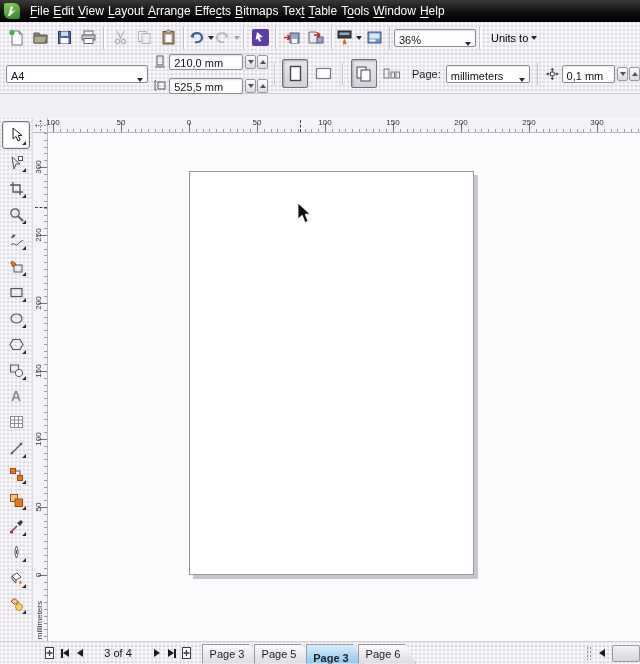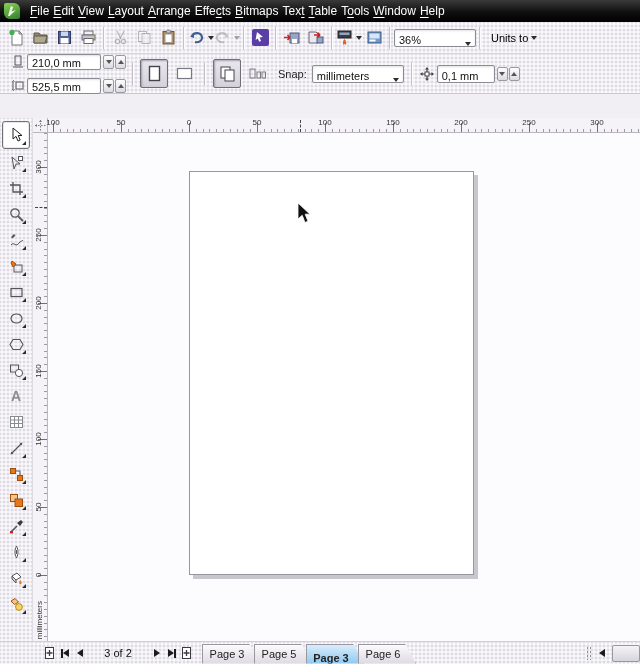--- a/index.html
+++ b/index.html
@@ -221,20 +221,24 @@
       <span class="dd-arrow"></span>
     </div>
     <div class="tb-sep"></div>
     <div class="tb-btn flatbtn" style="padding:0 6px;">
       <span style="font-size:11px;">Units to</span>
       <span class="dd-arrow"></span>
     </div>
   </div>
 
   <div class="propbar tb dither">
+    <div class="combo" style="width:156px;">
+      <span>A4</span>
+      <span class="dd-arrow"></span>
+    </div>
     <div class="size-rows">
       <div class="size-row">
         <svg width="12" height="13" viewBox="0 0 12 13">
             <rect x="3" y="1" width="6" height="9" fill="none" stroke="#55545c"></rect>
             <path d="M1 12h10" stroke="#55545c"></path>
           </svg>
         <div class="field">
             <span>210,0 mm</span>
           </div>
         <div class="spin">
@@ -282,21 +286,21 @@
           <rect x="6" y="5" width="9" height="11" fill="#fff" stroke="#45444c"></rect>
         </svg>
     </div>
     <div class="tb-btn" style="width:26px;height:27px;margin-left:3px;">
       <svg width="17" height="13" viewBox="0 0 17 13">
           <rect x="1" y="2" width="5" height="9" fill="none" stroke="#7a7982"></rect>
           <rect x="8" y="5" width="3.5" height="6" fill="none" stroke="#7a7982"></rect>
           <rect x="13" y="5" width="3.5" height="6" fill="none" stroke="#7a7982"></rect>
         </svg>
     </div>
-    <span class="units-label">Snap:</span>
+    <span class="units-label">Page:</span>
     <div class="combo" style="width:92px;">
       <span>millimeters</span>
       <span class="dd-arrow"></span>
     </div>
     <div class="tb-sep" style="margin:0 7px;"></div>
     <svg width="14" height="14" viewBox="0 0 14 14" style="margin-right:3px;">
         <path d="M7 1v12M1 7h12" stroke="#45444c" stroke-width="1.2"></path>
         <path d="M7 0l2 2.5H5zM7 14l2-2.5H5zM0 7l2.5-2v4zM14 7l-2.5-2v4z" fill="#45444c"></path>
         <rect x="5" y="5" width="4" height="4" fill="#fff" stroke="#45444c"></rect>
       </svg>
@@ -474,21 +478,21 @@
           <path d="M6.5 4v6M3.5 7h6" stroke="#3a3a40" stroke-width="1.3"></path>
         </svg>
     </div>
     <div class="nav-btn">
         <span class="bar-v"></span>
         <span class="tri-l"></span>
       </div>
     <div class="nav-btn">
         <span class="tri-l"></span>
       </div>
-    <div class="page-counter">3 of 2</div>
+    <div class="page-counter">3 of 4</div>
     <div class="nav-btn">
         <span class="tri-r"></span>
       </div>
     <div class="nav-btn">
         <span class="tri-r"></span>
         <span class="bar-v"></span>
       </div>
     <div class="nav-btn">
       <svg width="13" height="14" viewBox="0 0 13 14">
           <rect x="2.5" y="1.5" width="8" height="11" fill="#fff" stroke="#3a3a40"></rect>

